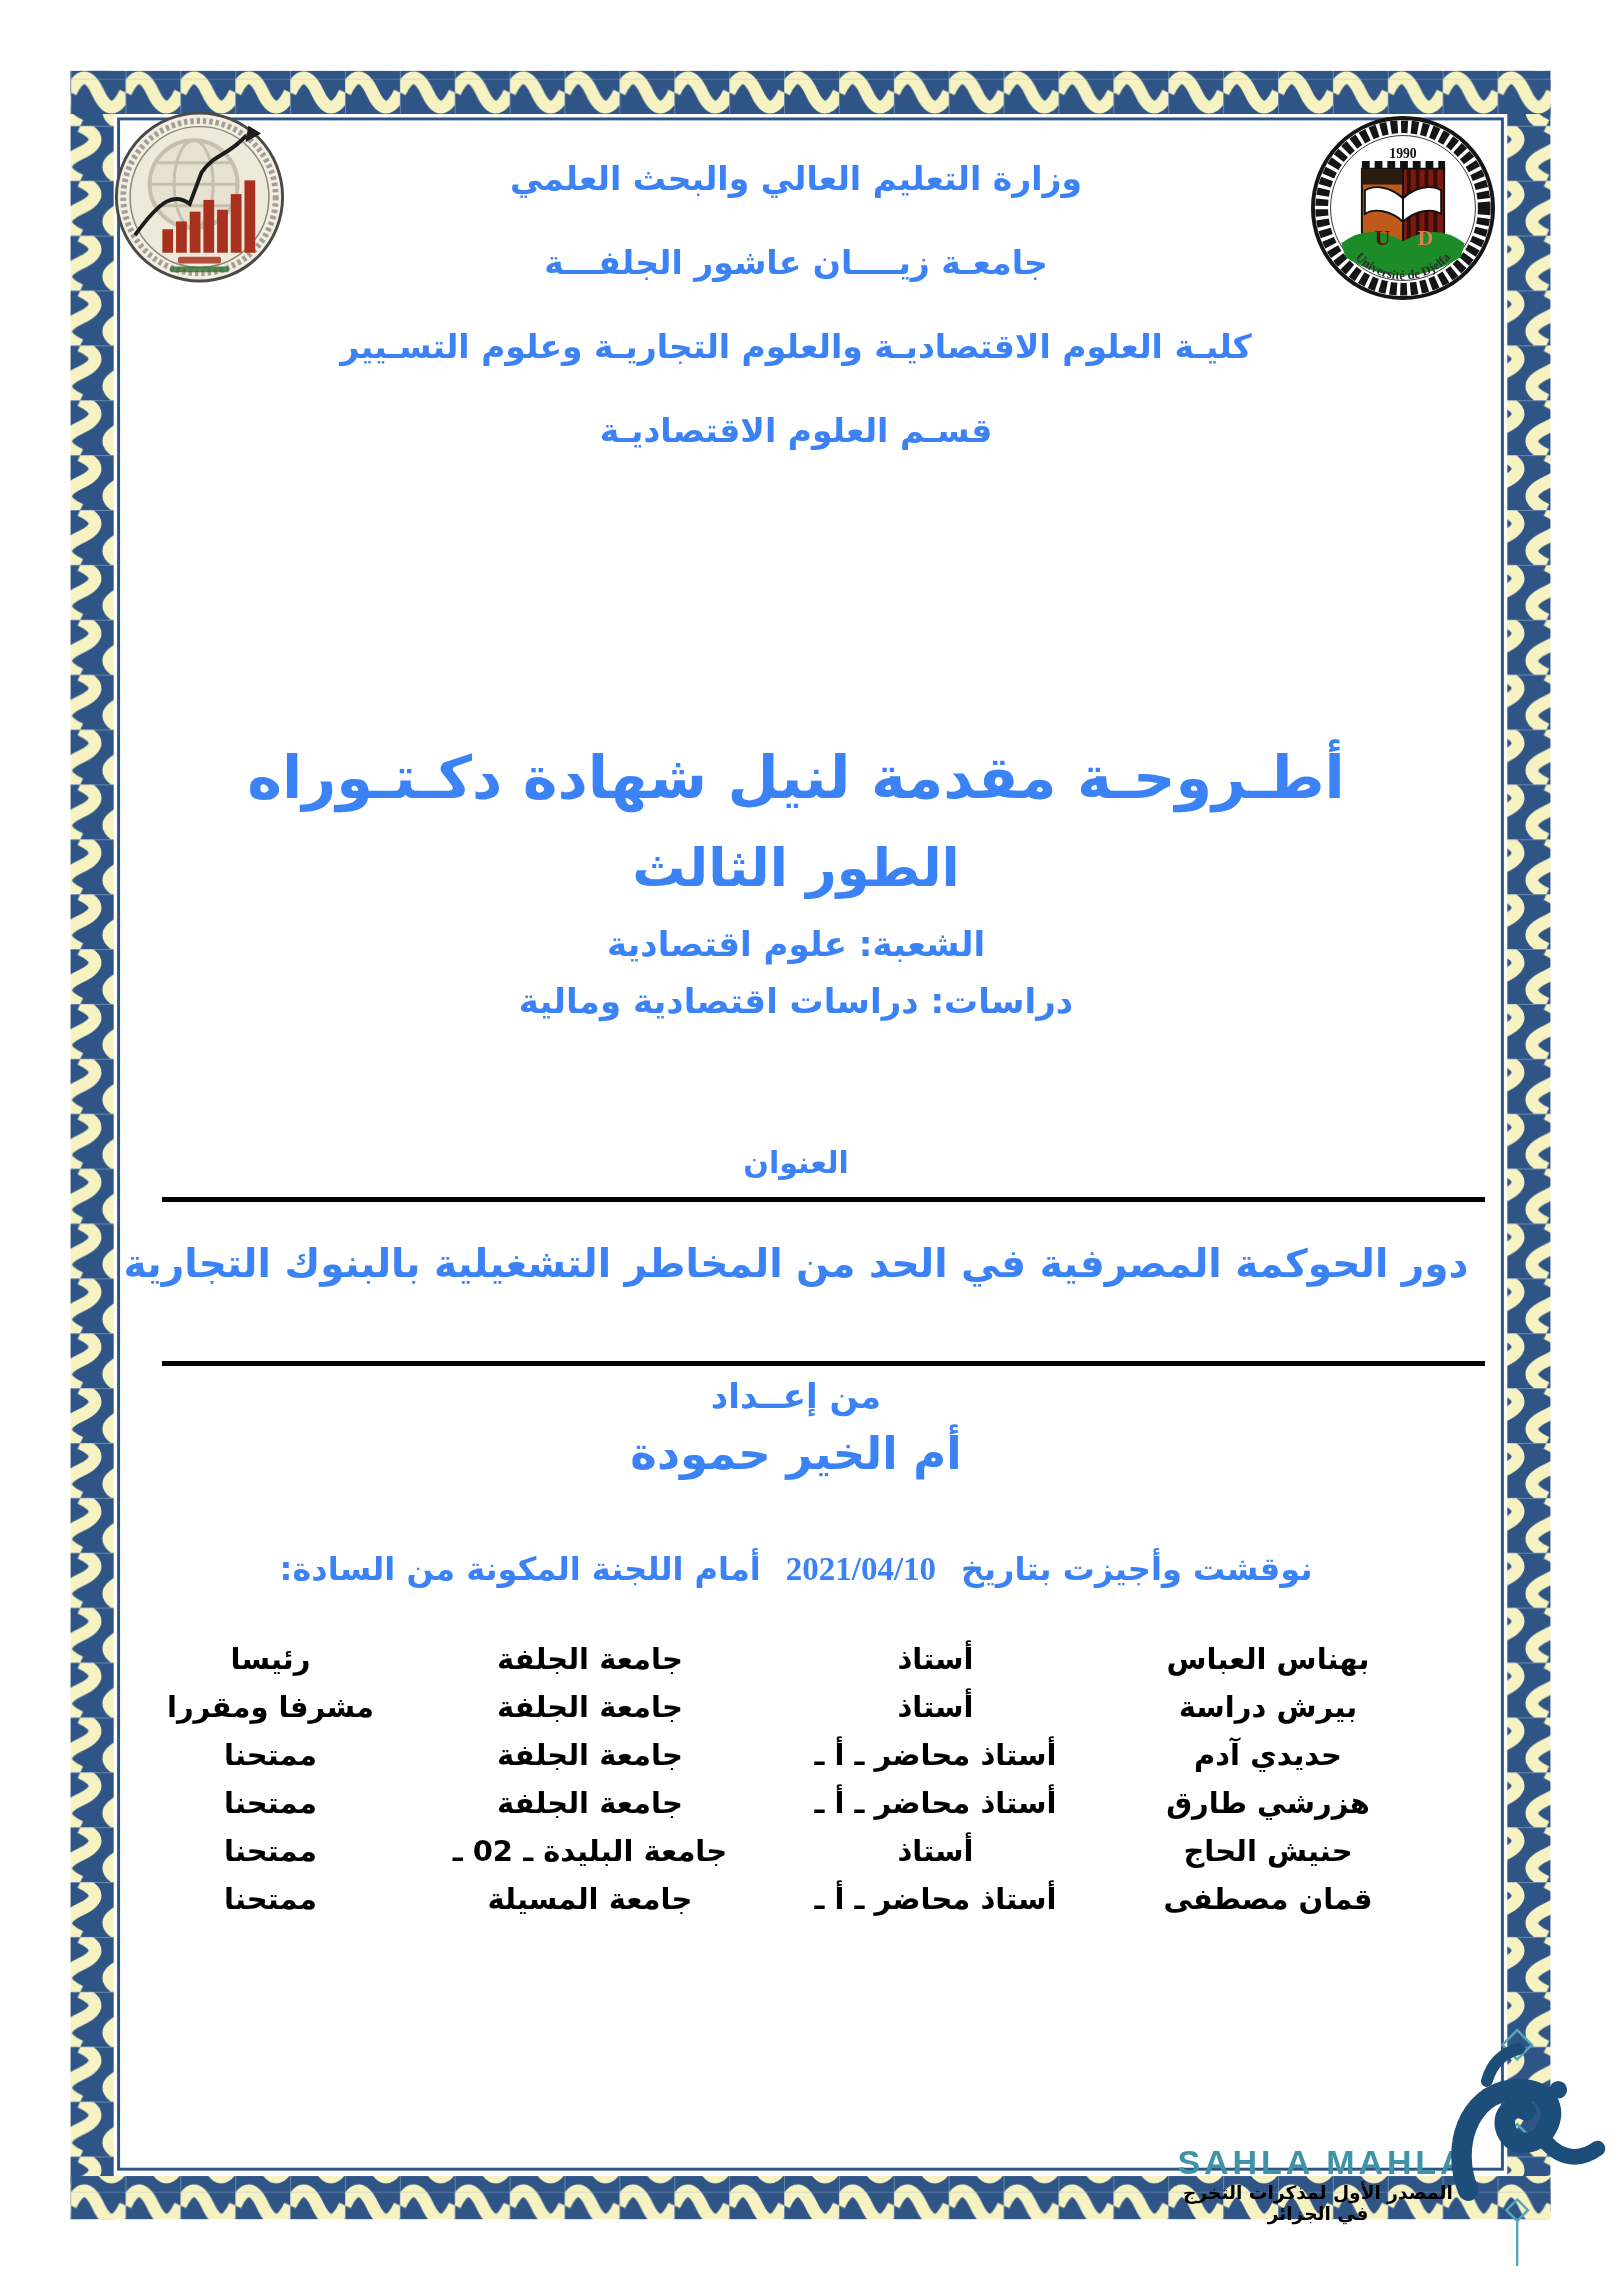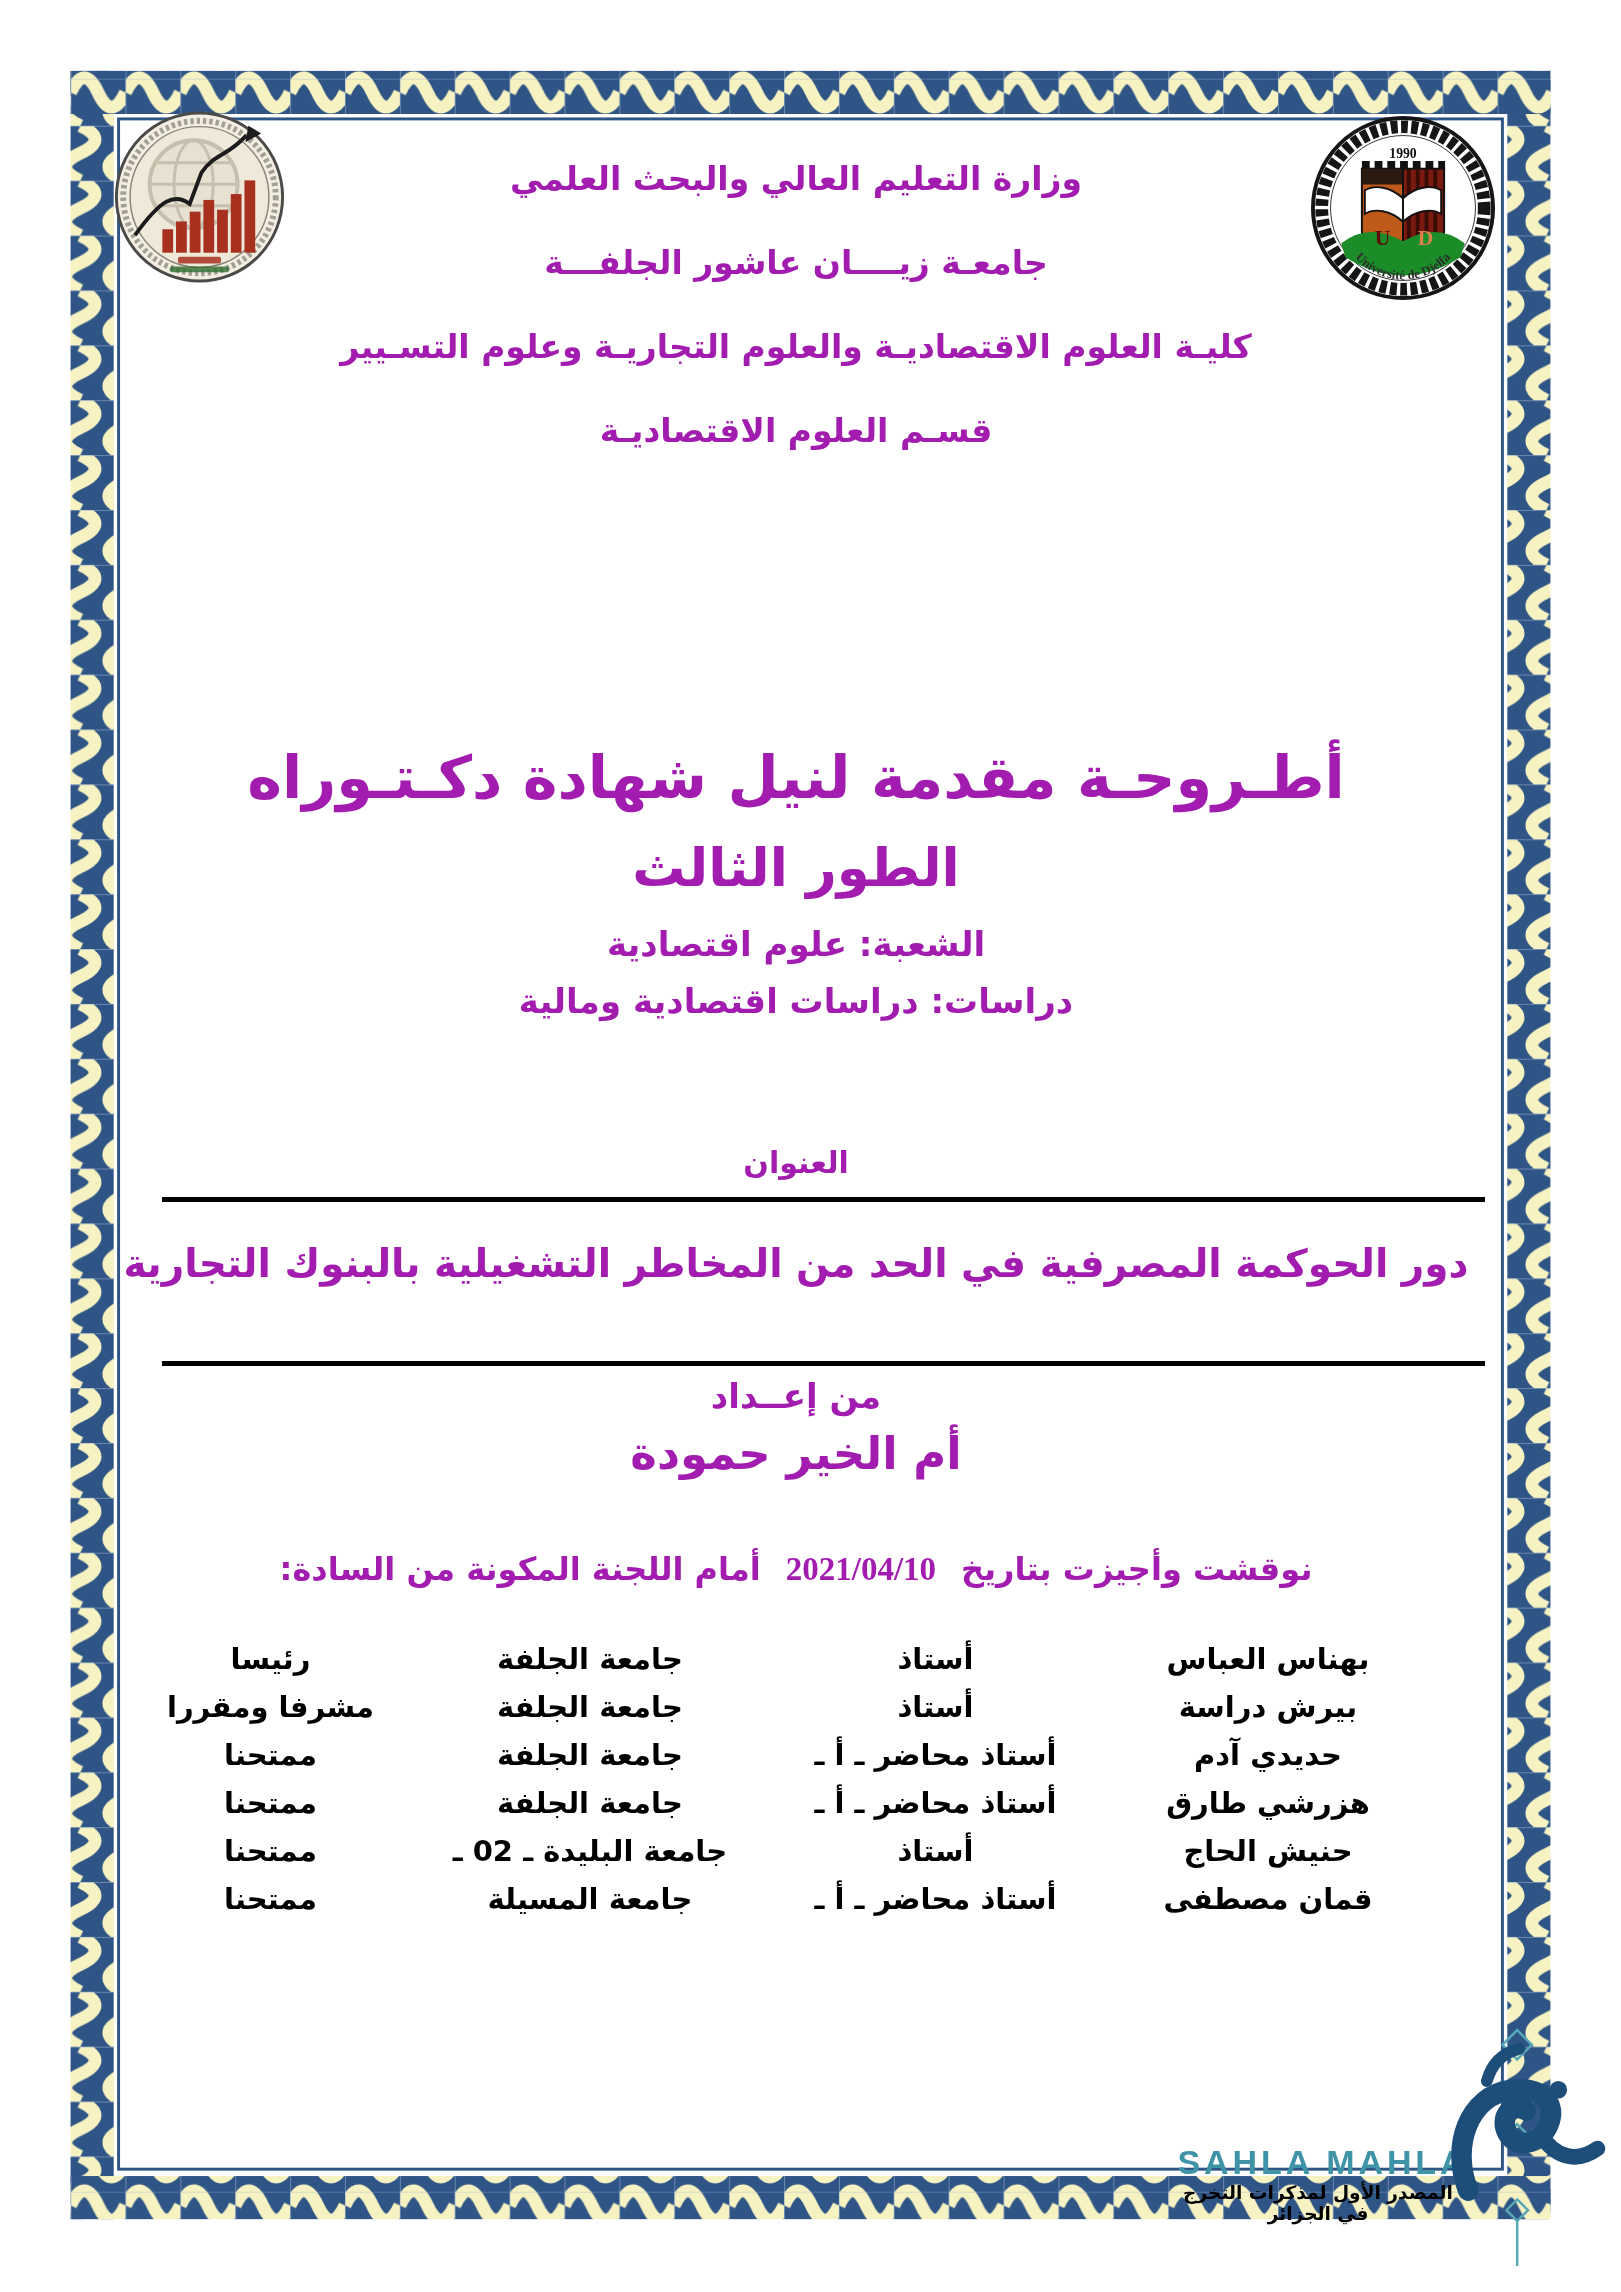--- a/index.html
+++ b/index.html
@@ -2,21 +2,21 @@
 <html lang="ar"><head>
 <meta charset="utf-8">
 <style>
   html,body{margin:0;padding:0;background:#ffffff;}
   .page{position:relative;width:1621px;height:2293px;background:#fff;overflow:hidden;
         font-family:"DejaVu Sans",sans-serif;color:#000;}
   svg{display:block;}
   .abs{position:absolute;}
   
   .cblock{position:absolute;left:108px;right:137px;text-align:center;direction:rtl;
-          font-weight:bold;color:#a21caf;}
+          font-weight:bold;color:#3b82f6;}
   .hdr{top:137px;font-size:33px;line-height:84px;}
   .degree-l1{top:733px;font-size:59px;line-height:90px;}
   .degree-l2{top:823px;font-size:53px;line-height:90px;}
   .branch{top:916px;font-size:34px;line-height:57px;}
   .anwan{top:1137px;font-size:30px;line-height:51px;}
   .rule{position:absolute;left:162px;width:1323px;height:4.9px;background:#000;}
   .rule1{top:1197px;} .rule2{top:1361px;}
   .thesis-title{top:1233px;font-size:39px;line-height:61px;}
   .prepared{top:1374px;font-size:34px;line-height:45px;}
   .author{top:1426px;font-size:45px;line-height:55px;}

